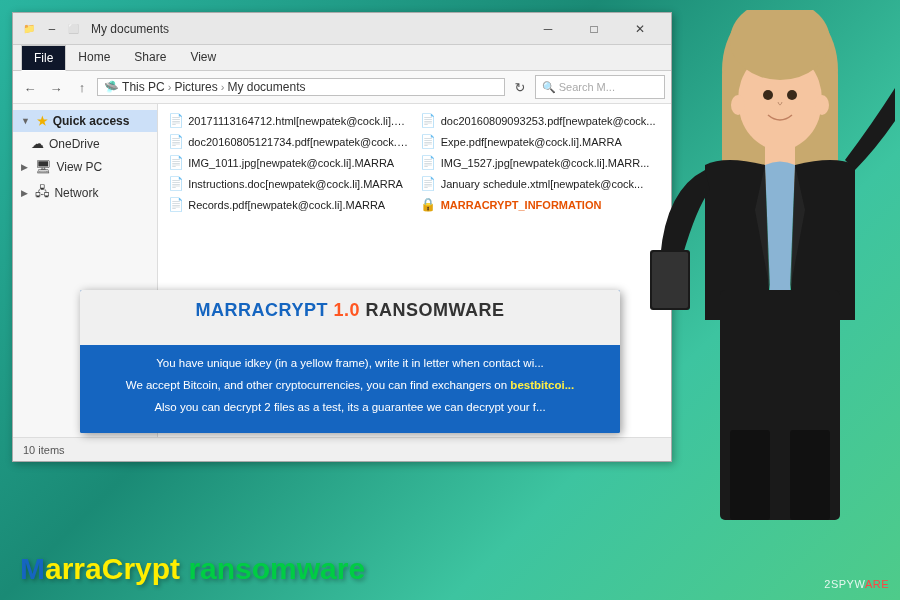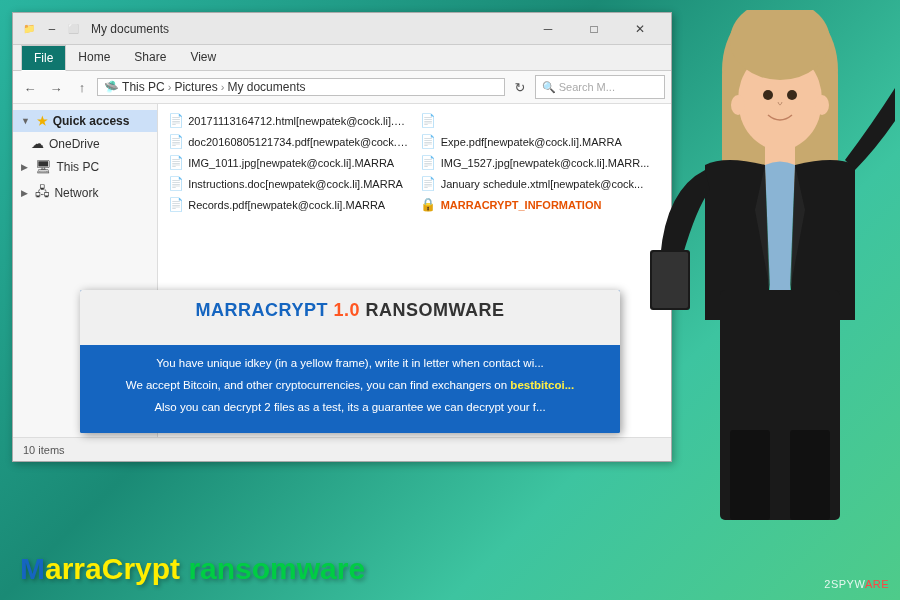--- a/index.html
+++ b/index.html
@@ -315,21 +315,21 @@
     <div class="title-bar-title">My documents</div>
     <div class="title-bar-controls">
       <div class="tb-control">─</div>
       <div class="tb-control">□</div>
       <div class="tb-control close">✕</div>
     </div>
   </div>
 
   <div class="ribbon">
     <div class="ribbon-tabs">
-      <div class="ribbon-tab active" style="background:#0f766e;color:#fff;">File</div>
+      <div class="ribbon-tab active" style="background:#0f172a;color:#fff;">File</div>
       <div class="ribbon-tab">Home</div>
       <div class="ribbon-tab">Share</div>
       <div class="ribbon-tab">View</div>
     </div>
   </div>
 
   <div class="address-bar">
     <div class="nav-btn">←</div>
     <div class="nav-btn">→</div>
     <div class="nav-btn">↑</div>
@@ -355,37 +355,38 @@
         <span class="sidebar-star">★</span>
         <span>Quick access</span>
       </div>
       <div class="sidebar-item" style="padding-left:18px;">
         <span class="sidebar-icon">☁</span>
         <span>OneDrive</span>
       </div>
       <div class="sidebar-item">
         <span class="expand-arrow">▶</span>
         <span class="sidebar-icon">🖥</span>
-        <span>This PC</span>
+        <span>View PC</span>
       </div>
       <div class="sidebar-item">
         <span class="expand-arrow">▶</span>
         <span class="sidebar-icon">🖧</span>
         <span>Network</span>
       </div>
     </div>
 
     <div class="file-list">
       <div class="file-grid">
         <div class="file-row">
           <span class="file-icon">📄</span>
           <span class="file-name">20171113164712.html[newpatek@cock.li].MAR...</span>
         </div>
         <div class="file-row">
           <span class="file-icon">📄</span>
+          <span class="file-name">doc20160809093253.pdf[newpatek@cock...</span>
         </div>
         <div class="file-row">
           <span class="file-icon">📄</span>
           <span class="file-name">doc20160805121734.pdf[newpatek@cock.li].M...</span>
         </div>
         <div class="file-row">
           <span class="file-icon">📄</span>
           <span class="file-name">Expe.pdf[newpatek@cock.li].MARRA</span>
         </div>
         <div class="file-row">

